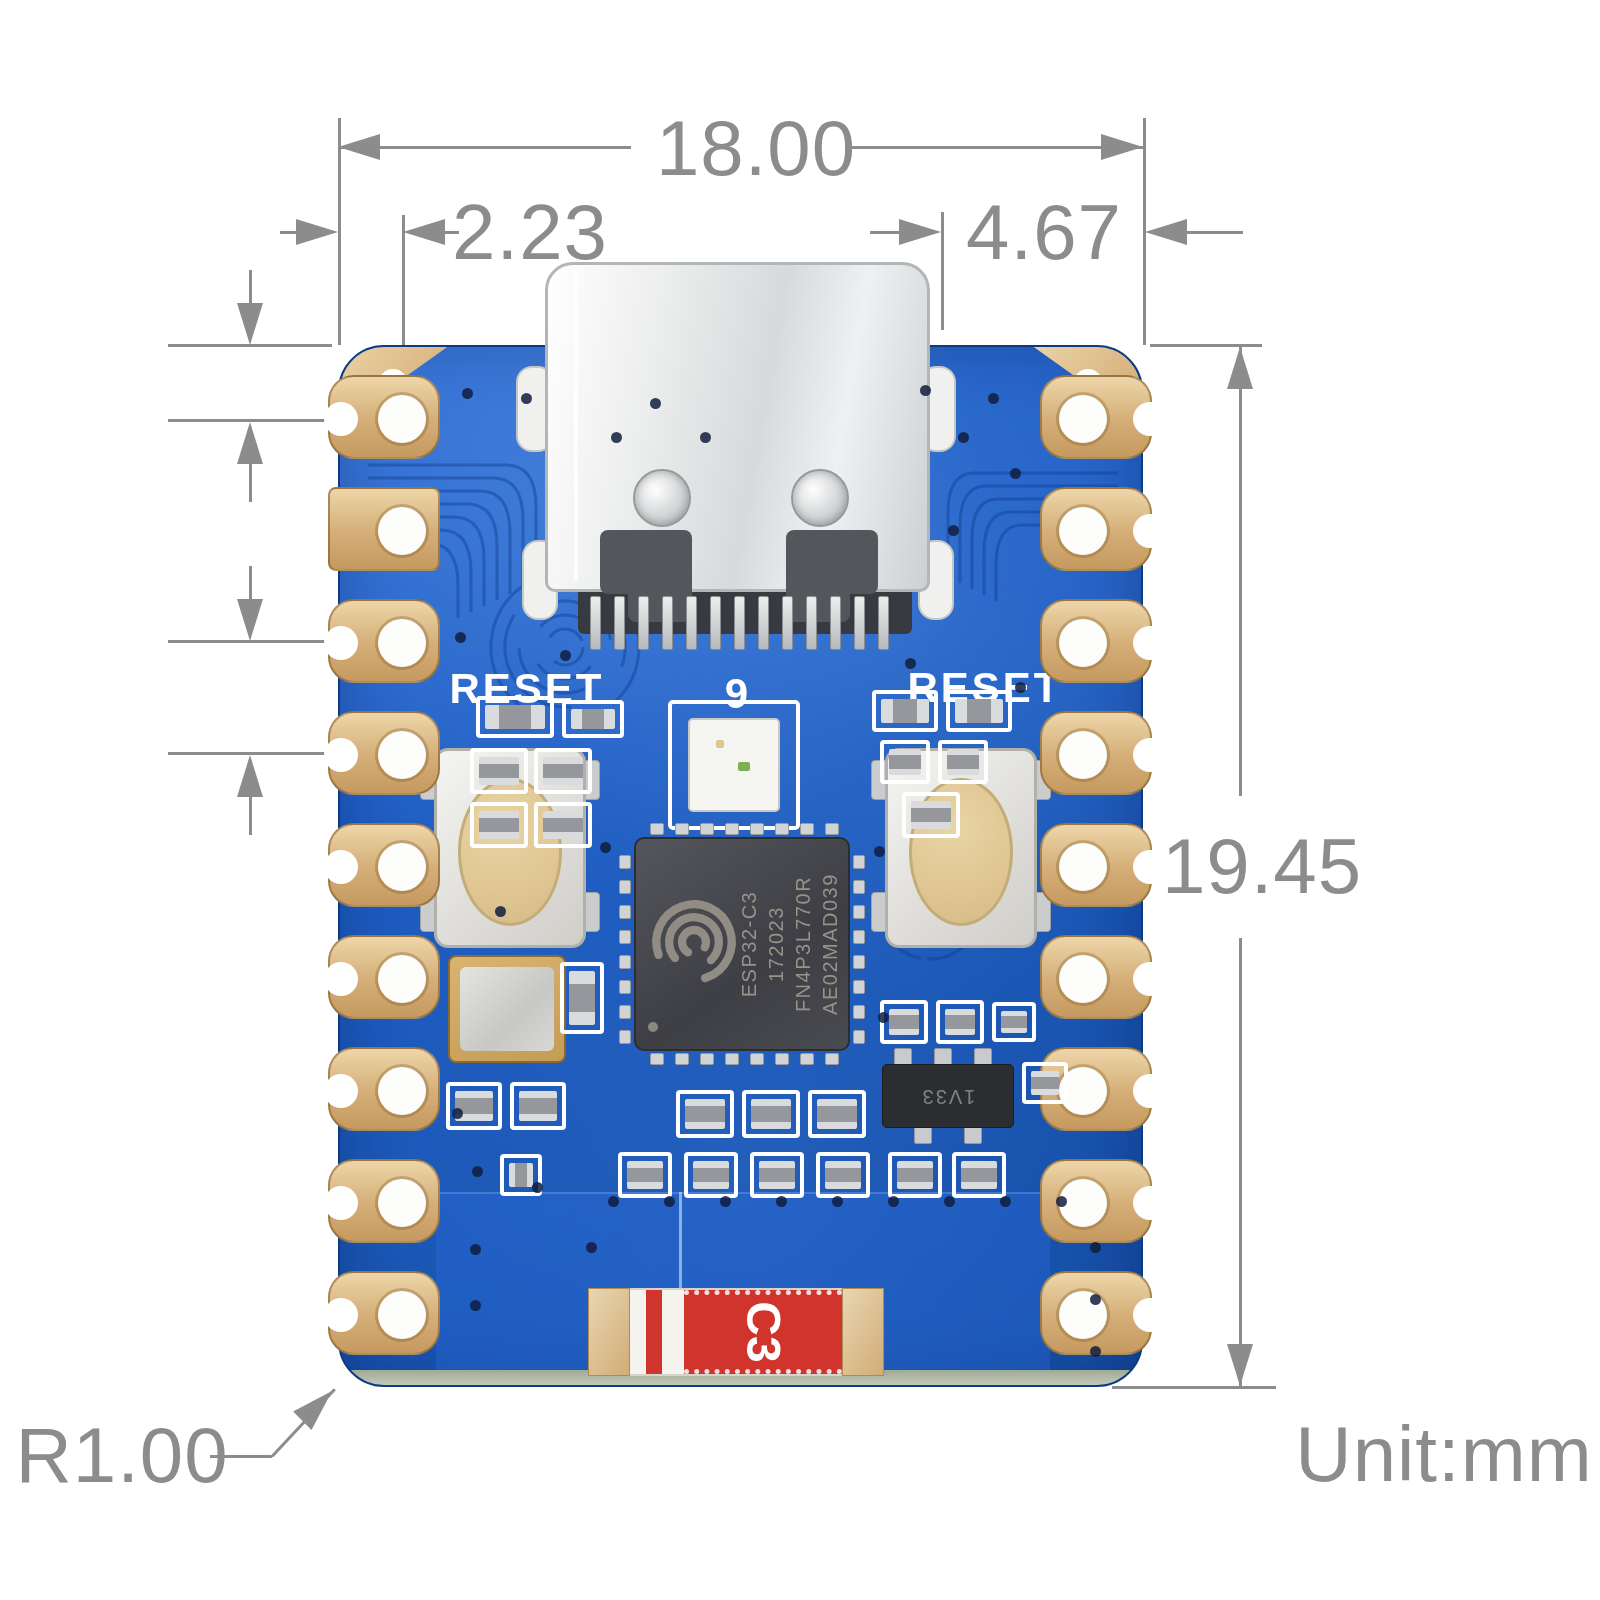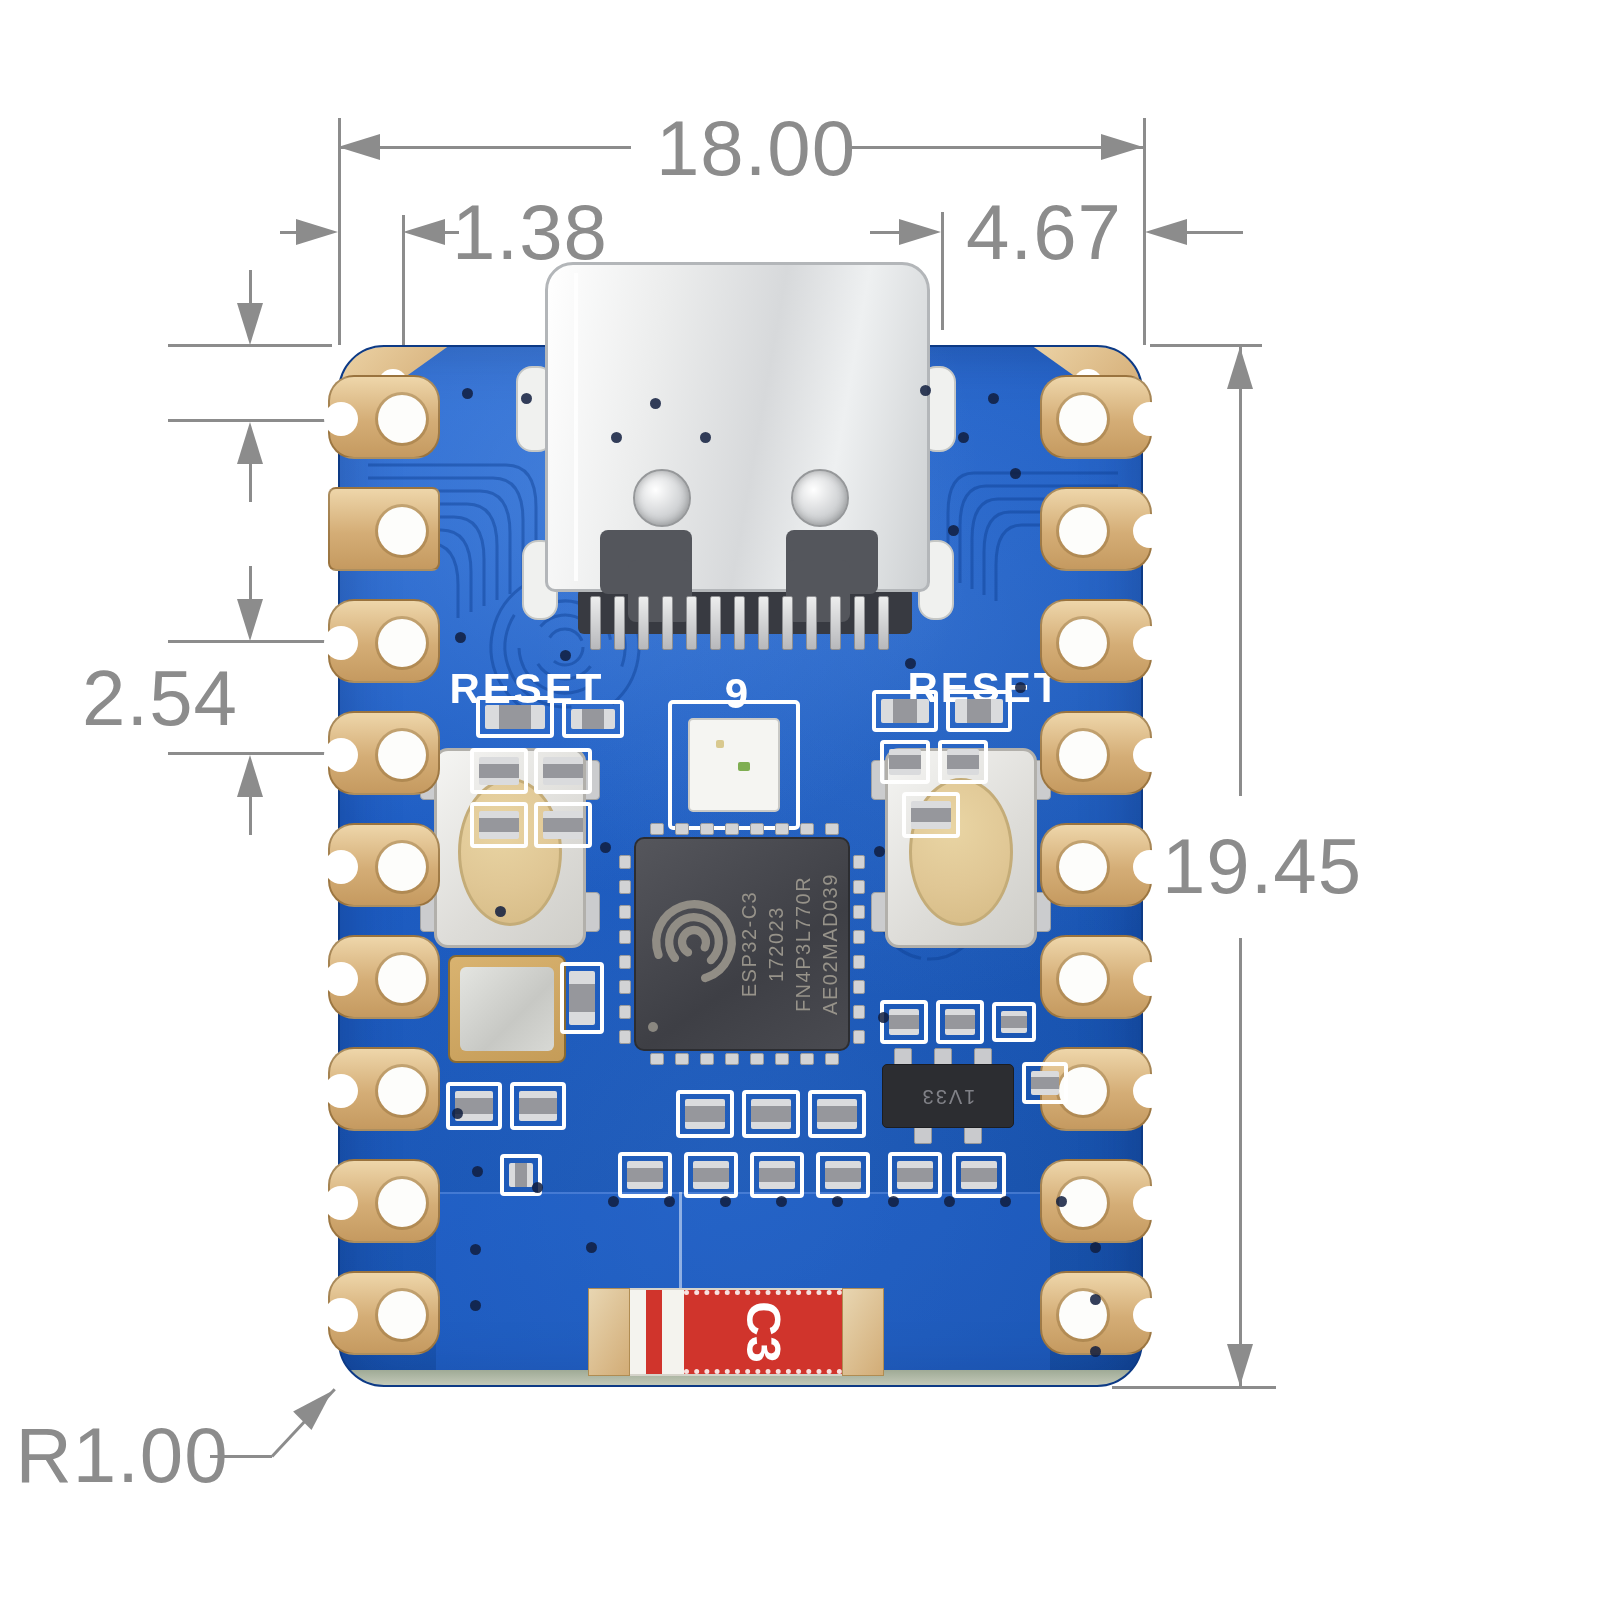--- a/index.html
+++ b/index.html
@@ -108,21 +108,21 @@
   <div class="dl" style="left:845px;top:146px;width:298px;height:3px"></div>
   <div class="arr l" style="left:338px;top:134px"></div>
   <div class="arr r" style="left:1101px;top:134px"></div>
   <div class="dimtext" style="left:756px;top:148px">18.00</div>
 
   <div class="dl" style="left:402px;top:215px;width:3px;height:130px"></div>
   <div class="dl" style="left:280px;top:231px;width:20px;height:3px"></div>
   <div class="arr r" style="left:296px;top:219px"></div>
   <div class="arr l" style="left:403px;top:219px"></div>
   <div class="dl" style="left:445px;top:231px;width:14px;height:3px"></div>
-  <div class="dimtext" style="left:530px;top:232px">1.38</div>
+  <div class="dimtext" style="left:530px;top:232px">2.23</div>
 
   <div class="dl" style="left:941px;top:212px;width:3px;height:118px"></div>
   <div class="dl" style="left:870px;top:231px;width:30px;height:3px"></div>
   <div class="arr r" style="left:899px;top:219px"></div>
   <div class="dimtext" style="left:1044px;top:232px">4.67</div>
   <div class="arr l" style="left:1145px;top:219px"></div>
   <div class="dl" style="left:1185px;top:231px;width:58px;height:3px"></div>
 
   <div class="dl" style="left:168px;top:344px;width:164px;height:3px"></div>
   <div class="dl" style="left:249px;top:270px;width:3px;height:38px"></div>
@@ -130,34 +130,34 @@
   <div class="dl" style="left:168px;top:419px;width:162px;height:3px"></div>
   <div class="arr u" style="left:237px;top:422px"></div>
   <div class="dl" style="left:249px;top:464px;width:3px;height:38px"></div>
 
   <div class="dl" style="left:168px;top:640px;width:164px;height:3px"></div>
   <div class="dl" style="left:249px;top:566px;width:3px;height:36px"></div>
   <div class="arr d" style="left:237px;top:599px"></div>
   <div class="dl" style="left:168px;top:752px;width:164px;height:3px"></div>
   <div class="arr u" style="left:237px;top:755px"></div>
   <div class="dl" style="left:249px;top:797px;width:3px;height:38px"></div>
-  <div class="dimtext" style="left:160px;top:698px">2.54</div>
 
   <div class="dl" style="left:1150px;top:344px;width:112px;height:3px"></div>
   <div class="dl" style="left:1112px;top:1386px;width:164px;height:3px"></div>
   <div class="dl" style="left:1239px;top:346px;width:3px;height:450px"></div>
   <div class="dl" style="left:1239px;top:938px;width:3px;height:449px"></div>
   <div class="arr u" style="left:1227px;top:347px"></div>
   <div class="arr d" style="left:1227px;top:1344px"></div>
   <div class="dimtext" style="left:1262px;top:866px">19.45</div>
 
   <div class="dimtext" style="left:122px;top:1455px">R1.00</div>
   <div class="dl" style="left:210px;top:1455px;width:62px;height:3px"></div>
   <div class="dl" style="left:272px;top:1455px;width:92px;height:3px;transform:rotate(-47deg);transform-origin:0 50%"></div>
   <div class="arr u" style="left:319px;top:1391px;transform:rotate(45deg);transform-origin:13px 0"></div>
+  <div class="dimtext" style="left:1444px;top:1454px">Unit:mm</div>
 
   <div id="board">
       <svg width="805" height="1042" viewBox="0 0 805 1042" style="position:absolute;left:0;top:0">
         <g fill="none" stroke="#0e3f92" stroke-width="3" opacity="0.45">
           <path d="M 28 118 H 166 Q 196 118 196 160 V 235"></path>
           <path d="M 28 131 H 153 Q 183 131 183 173 V 241"></path>
           <path d="M 28 144 H 140 Q 170 144 170 186 V 247"></path>
           <path d="M 28 157 H 127 Q 157 157 157 199 V 253"></path>
           <path d="M 28 170 H 114 Q 144 170 144 212 V 259"></path>
           <path d="M 28 183 H 101 Q 131 183 131 225 V 265"></path>

